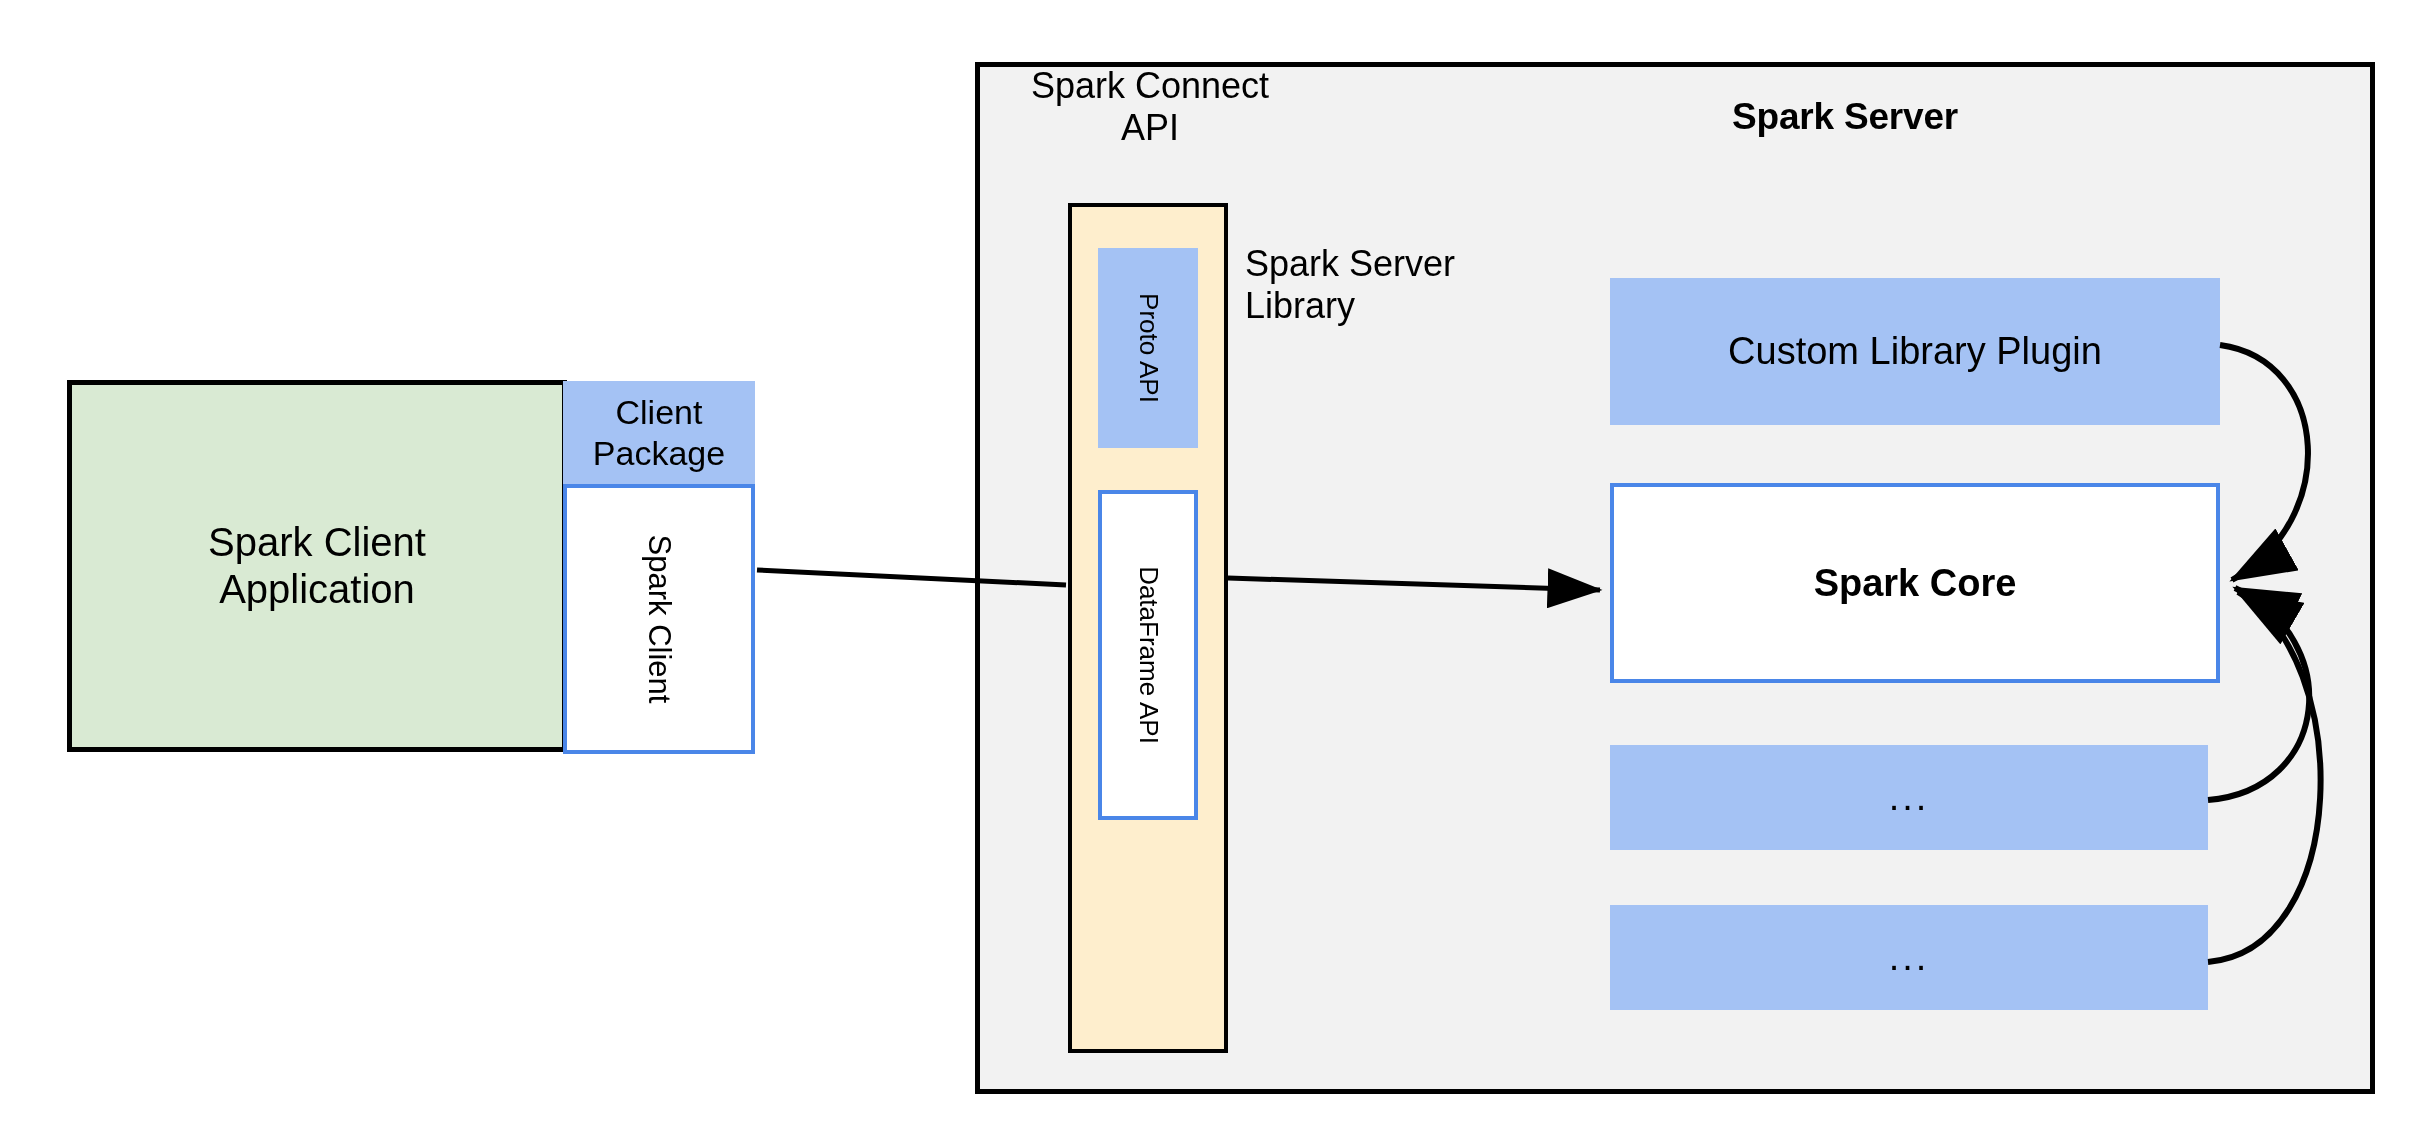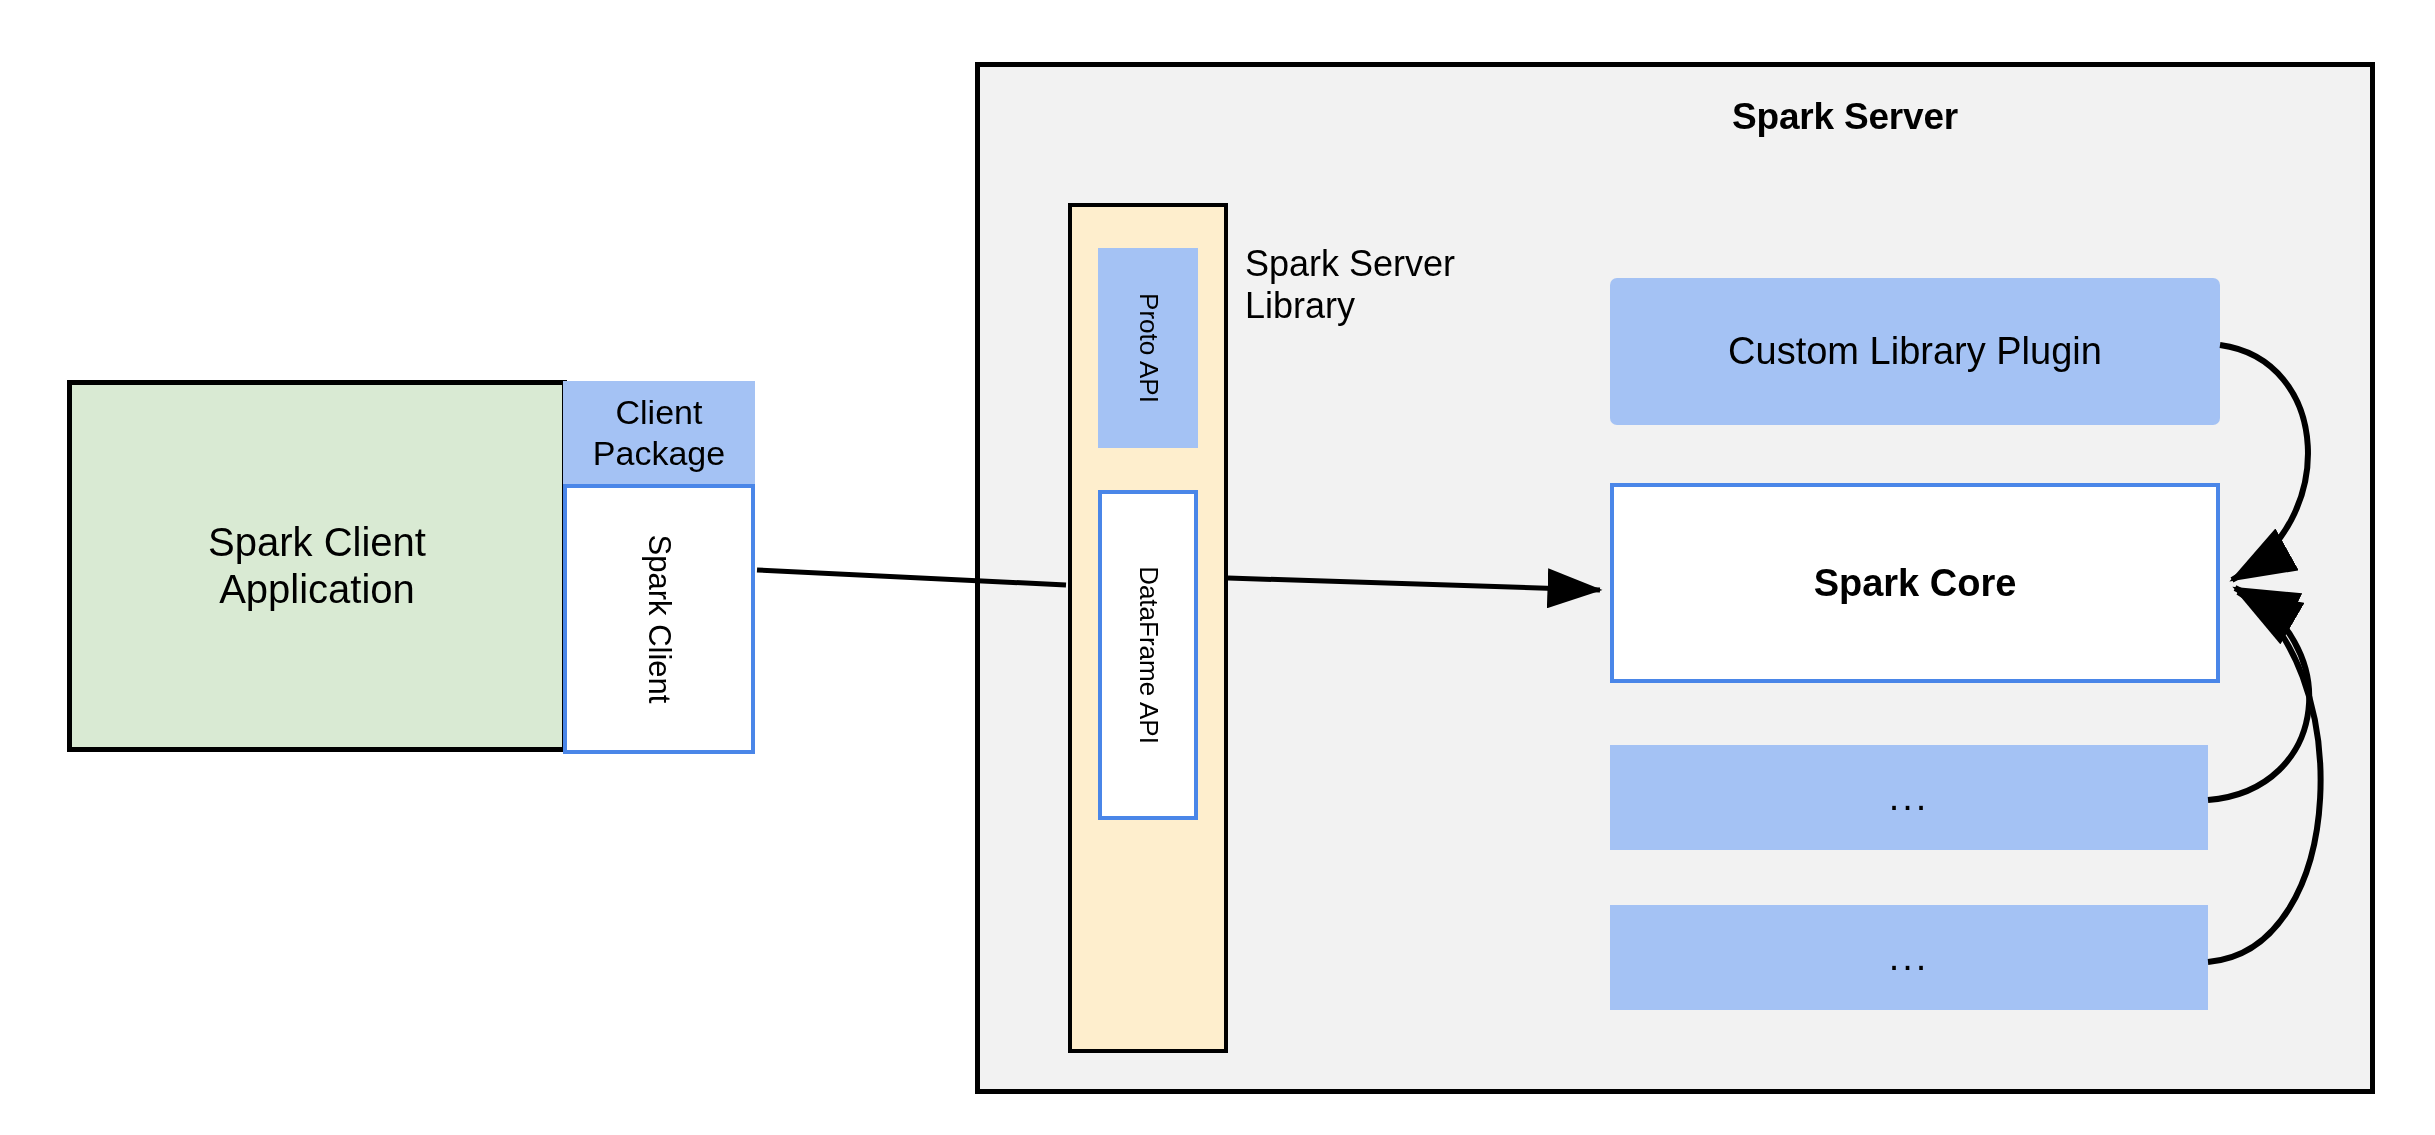--- a/index.html
+++ b/index.html
@@ -101,21 +101,20 @@
     font-size: 26px;
   }
 
   
   #custom-plugin-box {
     left: 1610px;
     top: 278px;
     width: 610px;
     height: 147px;
     background: #a4c2f4;
-    border-radius: 7px;
   }
   #custom-plugin-box .label,
   #spark-core-box .label,
   .dots-box .label {
     position: absolute;
     left: 0; top: 0; right: 0; bottom: 0;
     width: auto; height: auto;
   }
   #spark-core-box {
     left: 1610px;
@@ -198,20 +197,22 @@
     pointer-events: none;
   }
 </style>
 </head>
 <body>
 
 <div id="canvas">
 
   <div class="box" id="server-container"></div>
 
+  <div class="label" id="connect-api-title">Spark Connect
+API</div>
 
   <div class="label" id="server-title">Spark Server</div>
 
   <div class="label" id="server-library-title">Spark Server
 Library</div>
 
   <div class="box" id="connect-column"></div>
 
   <div class="box" id="proto-api-box">
     <span class="vlabel">Proto API</span>

